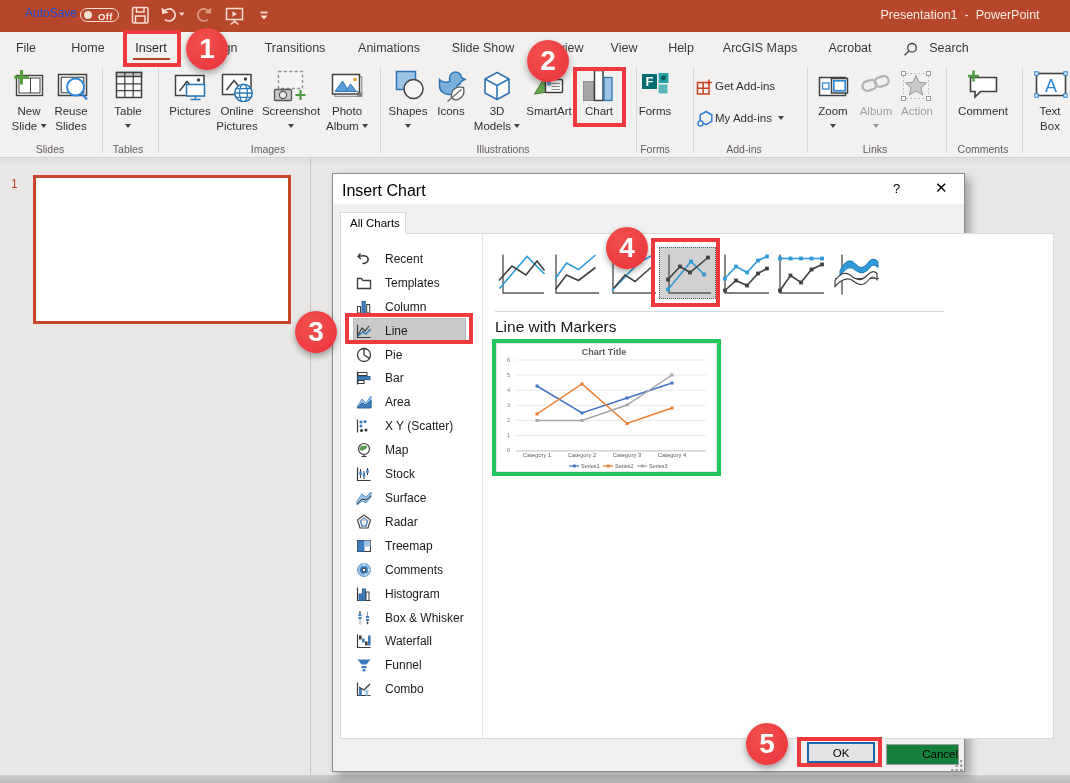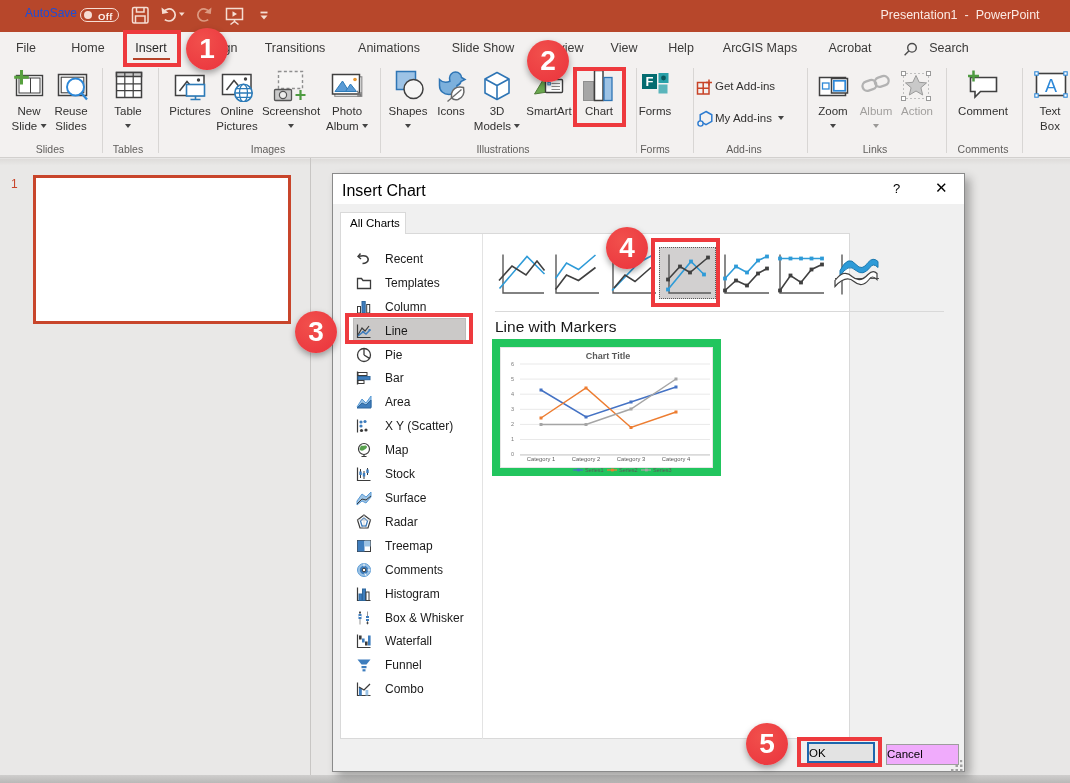--- a/index.html
+++ b/index.html
@@ -30,33 +30,33 @@
   #slide1 { left:33px; top:175px; width:258px; height:149px; background:#fff; border:3px solid #c8452b; }
   #slidenum { left:11px; top:177px; font-size:12px; color:#c8452b; }
   #bottomstrip { left:0; top:775px; width:1070px; height:8px; background:linear-gradient(#cfcecd,#b9b8b7); }
   
   #dialog { left:332px; top:173px; width:633px; height:599px; background:#f0f0f0; border:1px solid #8a8a8a; box-shadow:5px 5px 9px rgba(0,0,0,0.30); }
   #dlgtitlebar { left:0; top:0; width:631px; height:30px; background:#fff; }
   #dlgtitle { left:9px; top:8px; font-size:16px; color:#000; }
   #dlghelp { left:560px; top:7px; font-size:13px; color:#000; }
   #dlgclose { left:602px; top:5px; font-size:15px; color:#000; }
   #alltab { left:7px; top:38px; width:66px; height:22px; background:#fff; border:1px solid #d9d9d9; border-bottom:none; z-index:3; font-size:11.5px; color:#000; padding:4px 0 0 9px; }
-  #dlgpane { left:7px; top:59px; width:510px; height:506px; background:#fff; border:1px solid #d9d9d9; }
+  #dlgpane { left:7px; top:59px; width:714px; height:506px; background:#fff; border:1px solid #d9d9d9; }
   #listsep { left:141px; top:0px; width:1px; height:505px; background:#e3e3e3; }
   .li { position:absolute; left:0; width:146px; height:24px; font-size:12px; color:#1a1a1a; }
   .li .txt { position:absolute; left:44px; top:5px; }
   .li svg { position:absolute; left:15px; top:4px; }
   #lisel { left:12px; top:84px; width:113px; height:23px; background:#cbc9c8; border:1px solid #bdbbba; }
   #thumbsep { left:154px; top:77px; width:449px; height:1px; background:#d9d9d9; }
   .thumb { position:absolute; top:18px; width:49px; height:46px; }
   #thumbsel { left:318px; top:13px; width:57px; height:52px; background:#d2d0d0; outline:1px dotted #5a5a5a; outline-offset:-1px; }
   #lwm { left:154px; top:84px; font-size:15.5px; color:#171717; }
-  #preview { left:151px; top:105px; width:229px; height:137px; background:#fff; border:8px solid #22c55e; box-shadow:0 0 0 1px #e6e6e6 inset;padding-left:40px; }
-  #okbtn { left:474px; top:568px; width:68px; height:21px; background:#e3e3e3; border:2px solid #1d66ad; font-size:11.5px; text-align:left; padding-top:3px; }
-  #cancelbtn { left:553px; top:570px; width:73px; height:21px; background:#f0abfc; border:1px solid #9d9d9d; font-size:11.5px; text-align:left; padding-top:3px; }
+  #preview { left:151px; top:105px; width:229px; height:137px; background:#fff; border:4px solid #22c55e; box-shadow:0 0 0 1px #e6e6e6 inset;padding-left:40px; }
+  #okbtn { left:474px; top:568px; width:68px; height:21px; background:#e3e3e3; border:2px solid #1d66ad; font-size:11.5px; text-align:center; padding-top:3px; }
+  #cancelbtn { left:553px; top:570px; width:73px; height:21px; background:#15803d; border:1px solid #9d9d9d; font-size:11.5px; text-align:right; padding-top:3px; }
   
   .redbox { position:absolute; border:4px solid #ee3a3e; z-index:20; }
   .num { position:absolute; width:42px; height:42px; border-radius:50%; background:radial-gradient(circle at 38% 32%, #f1504c, #ec3a40 75%); color:#fff; font-size:28px; font-weight:600; text-align:center; line-height:42px; z-index:21; box-shadow:0 3px 6px rgba(0,0,0,0.35); }
 </style>
 </head>
 <body>
 <div class="abs" id="titlebar"></div>
 <div class="abs" id="autosave">AutoSave</div>
 <div class="abs" id="toggle">
     <span class="knob"></span>

